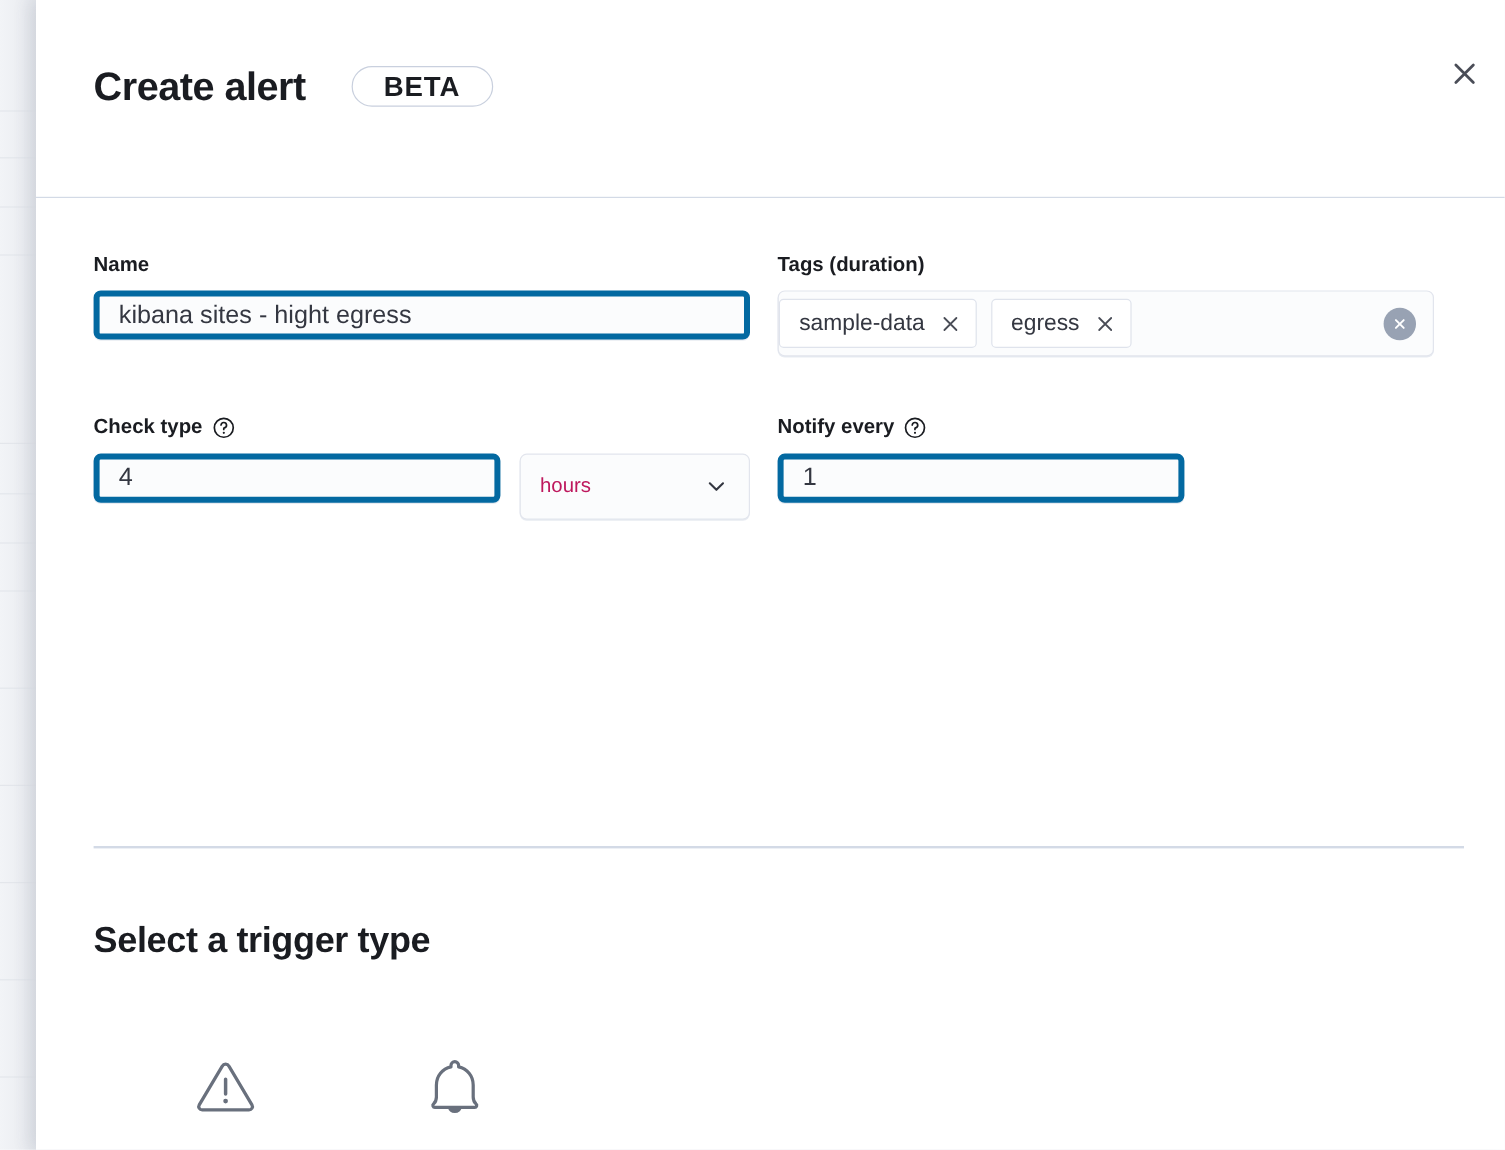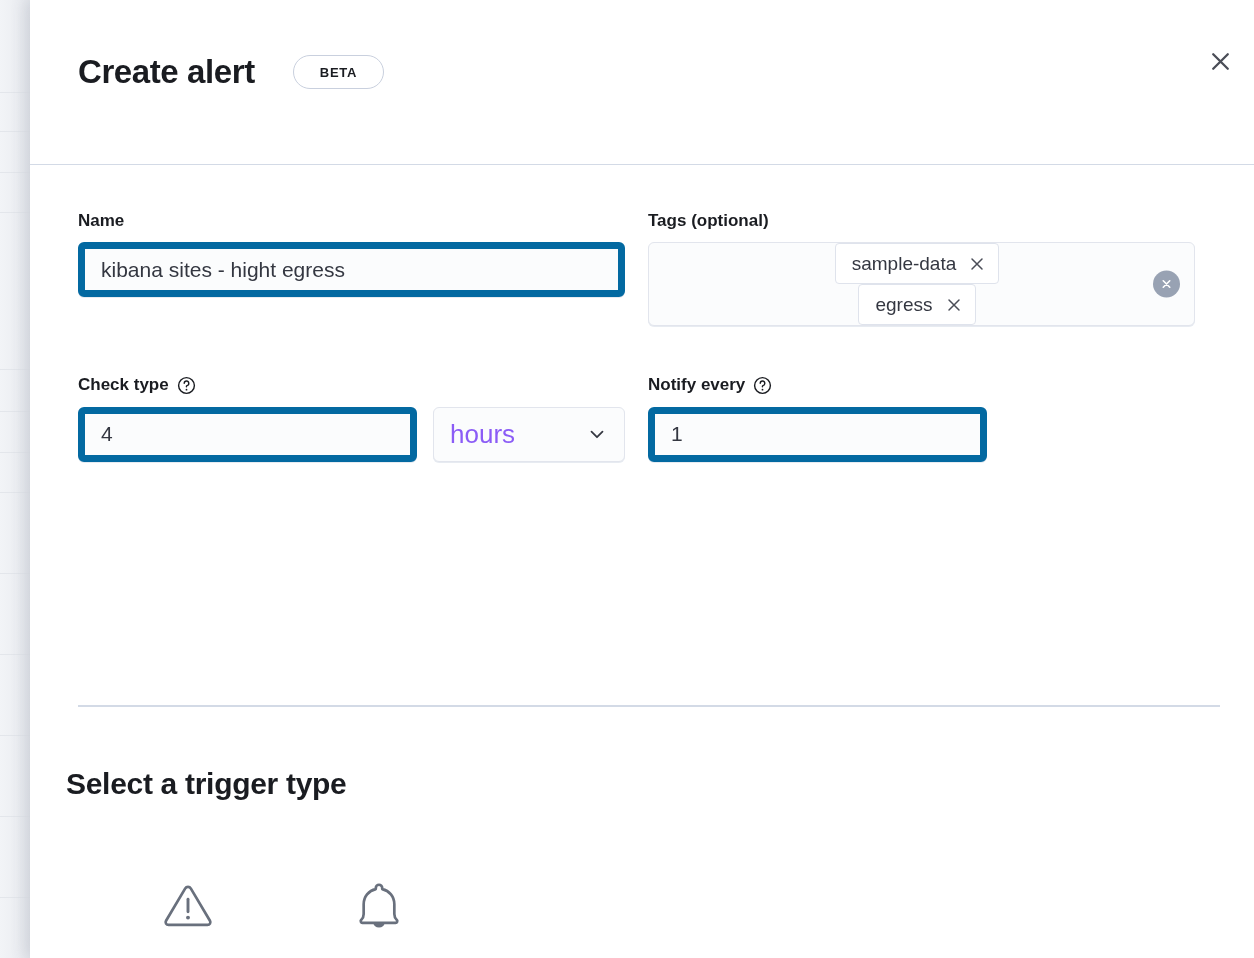--- a/index.html
+++ b/index.html
@@ -75,21 +75,21 @@
     white-space: nowrap;
   }
   .beta-badge {
     display: inline-flex;
     align-items: center;
     justify-content: center;
     height: 24px;
     padding: 16px 26px;
     border: 1px solid #c9d0de;
     border-radius: 20px;
-    font-size: 13px;
+    font-size: 23px;
     font-weight: 700;
     letter-spacing: 0.7px;
     color: #1a1c21;
     background: #ffffff;
     box-sizing: border-box;
   }
   .close-button {
     position: absolute;
     right: 15px;
     top: 42px;
@@ -139,23 +139,23 @@
     display: inline-flex;
     align-items: center;
     justify-content: center;
     width: 19px;
     height: 19px;
   }
 
   .text-input {
     box-sizing: border-box;
     width: 100%;
-    height: 55px;
+    height: 41px;
     background: #fbfcfd;
-    border: 7px solid #0369a1;
+    border: 5px solid #0369a1;
     border-radius: 6px;
     font-family: "Liberation Sans", sans-serif;
     font-size: 21px;
     color: #343741;
     padding: 0 16px;
     outline: none;
     box-shadow: 0 1px 0 0 rgba(211, 218, 230, 0.55);
   }
   .text-input::placeholder { color: #98a2b3; }
 
@@ -163,23 +163,22 @@
   .combo-box {
     box-sizing: border-box;
     width: 100%;
     min-height: 55px;
     background: #fbfcfd;
     border: 1px solid #e2e5ed;
     border-radius: 6px;
     box-shadow: 0 1px 0 0 rgba(211, 218, 230, 0.55);
     display: flex;
     align-items: center;
-    padding: 0 10px 0 13px;
+    padding: 0 10px 0 0;
     position: relative;
-    flex-direction: column;
   }
   .tag-pill {
     display: inline-flex;
     align-items: center;
     gap: 12px;
     height: 39px;
     padding: 0 12px 0 16px;
     margin-right: 12px;
     background: #ffffff;
     border: 1px solid #dfe3ec;
@@ -225,37 +224,37 @@
     flex: 0 0 192px;
     height: 55px;
     background: #fbfcfd;
     border: 1px solid #e2e5ed;
     border-radius: 6px;
     box-shadow: 0 1px 0 0 rgba(211, 218, 230, 0.55);
     display: flex;
     align-items: center;
     justify-content: space-between;
     padding: 0 16px;
-    font-size: 26px;
-    color: #8b5cf6;
+    font-size: 17px;
+    color: #be185d;
     cursor: pointer;
   }
 
   .section-divider {
     position: absolute;
     left: 48px;
     top: 540px;
     width: 1142px;
     height: 2px;
     background: #d3dae6;
   }
 
   .section-title {
     position: absolute;
-    left: 36px;
+    left: 48px;
     top: 602px;
     font-size: 30px;
     font-weight: 700;
     color: #1a1c21;
     letter-spacing: -0.3px;
     line-height: 1.1;
   }
 
   .trigger-list {
     position: absolute;
@@ -328,21 +327,21 @@
   <div class="flyout-body">
 
     <div class="form-grid">
 
       <div class="form-field">
         <div class="field-label">Name</div>
         <input class="text-input" type="text" value="kibana sites - hight egress" style="">
       </div>
 
       <div class="form-field">
-        <div class="field-label">Tags (optional)</div>
+        <div class="field-label">Tags (duration)</div>
         <div class="combo-box">
           <span class="tag-pill">
             <span>sample-data</span>
             <span class="tag-remove">
               <svg width="16" height="16" viewBox="0 0 16 16" aria-hidden="true">
                 <path d="M3 3 L13 13 M13 3 L3 13" stroke="#4a4d57" stroke-width="1.5" stroke-linecap="round" fill="none"></path>
               </svg>
             </span>
           </span>
           <span class="tag-pill">

